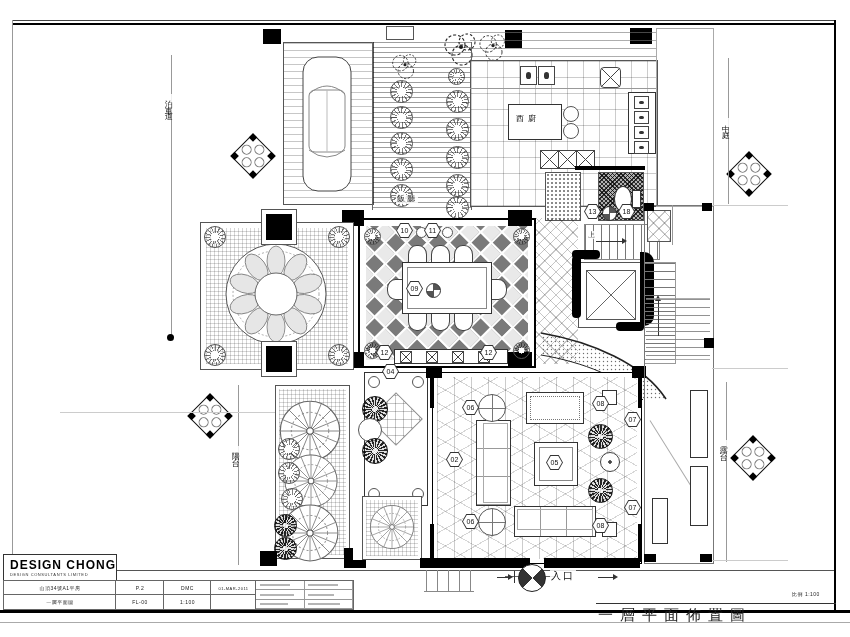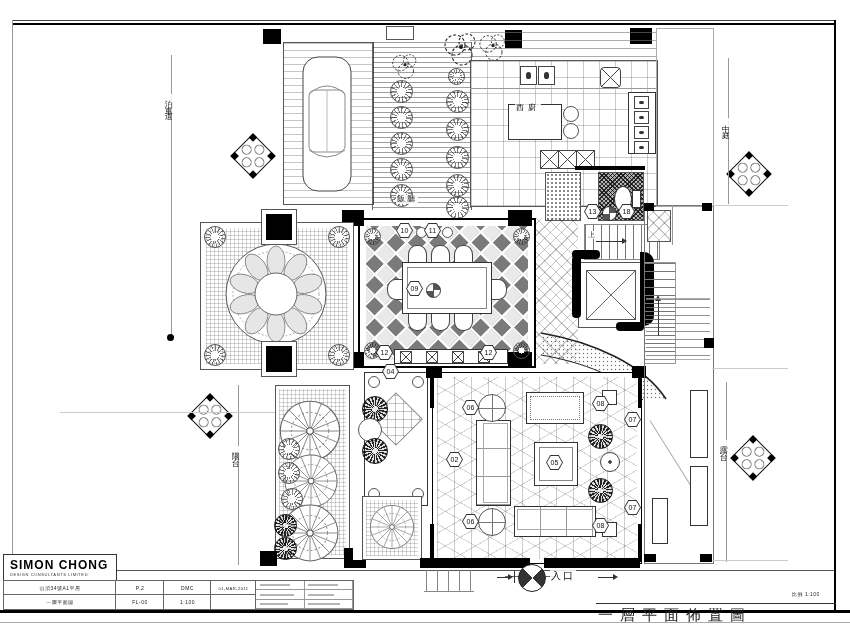--- a/index.html
+++ b/index.html
@@ -179,21 +179,21 @@
 <div class="abs plantW" style="left:446px;top:174px;width:21px;height:21px"></div>
 <div class="abs plantW" style="left:446px;top:196px;width:21px;height:21px"></div>
 <span class="lbl" style="left:396px;top:195px">飯廳</span>
 
 <div class="abs b1 gridtile" style="left:470px;top:60px;width:186px;height:145px"></div>
 <div class="abs" style="left:470px;top:88px;width:186px;height:1px;background:#999"></div>
 <div class="abs appl" style="left:520px;top:66px;width:15px;height:17px"></div>
 <div class="abs appl" style="left:538px;top:66px;width:15px;height:17px"></div>
 <div class="abs xbox" style="left:600px;top:67px;width:19px;height:19px;border-radius:4px"></div>
 <div class="abs bd" style="left:508px;top:104px;width:52px;height:34px"></div>
-<span class="lbl" style="left:515px;top:104px;letter-spacing:4px">西廚</span>
+<span class="lbl" style="left:515px;top:115px;letter-spacing:4px">西廚</span>
 <div class="abs circ" style="left:563px;top:106px;width:14px;height:14px"></div>
 <div class="abs circ" style="left:563px;top:123px;width:14px;height:14px"></div>
 <div class="abs bd" style="left:628px;top:92px;width:26px;height:60px"></div>
 <div class="abs appl" style="left:634px;top:96px;width:13px;height:11px"></div>
 <div class="abs appl" style="left:634px;top:111px;width:13px;height:11px"></div>
 <div class="abs appl" style="left:634px;top:126px;width:13px;height:11px"></div>
 <div class="abs appl" style="left:634px;top:141px;width:13px;height:11px"></div>
 <div class="abs xbox" style="left:540px;top:150px;width:17px;height:17px"></div>
 <div class="abs xbox" style="left:558px;top:150px;width:17px;height:17px"></div>
 <div class="abs xbox" style="left:576px;top:150px;width:17px;height:17px"></div>
@@ -487,21 +487,21 @@
 <div class="abs" style="left:728px;top:58px;width:1px;height:146px;background:#999"></div>
 <span class="vlabel" style="left:720px;top:118px">中庭</span>
 <div class="abs" style="left:726px;top:382px;width:1px;height:180px;background:#999"></div>
 <span class="vlabel" style="left:718px;top:440px">露台</span>
 <div class="abs" style="left:60px;top:412px;width:215px;height:1px;background:#ccc"></div>
 <div class="abs" style="left:712px;top:205px;width:76px;height:1px;background:#ccc"></div>
 <div class="abs" style="left:712px;top:368px;width:76px;height:1px;background:#ccc"></div>
 <div class="abs" style="left:712px;top:560px;width:76px;height:1px;background:#ccc"></div>
 
 <div class="abs" style="left:3px;top:554px;width:112px;height:26px;border:1px solid #333;background:#fff">
-  <div class="abs" style="left:6px;top:3px;font-size:12px;font-weight:800;letter-spacing:1px;color:#000">SIMON CHONG</div>
+  <div class="abs" style="left:6px;top:3px;font-size:12px;font-weight:800;letter-spacing:1px;color:#000">DESIGN CHONG</div>
   <div class="abs" style="left:6px;top:17px;font-size:4px;letter-spacing:.6px;color:#333">DESIGN CONSULTANTS LIMITED</div>
 </div>
 <div class="tb-cell" style="left:3px;top:580px;width:112px;height:14px">
     <span class="tiny">山頂34號A1平房</span>
   </div>
 <div class="tb-cell" style="left:3px;top:594px;width:112px;height:14px">
     <span class="tiny">一層平面圖</span>
   </div>
 <div class="tb-cell" style="left:115px;top:580px;width:48px;height:14px">
     <span class="tiny">P.2</span>

